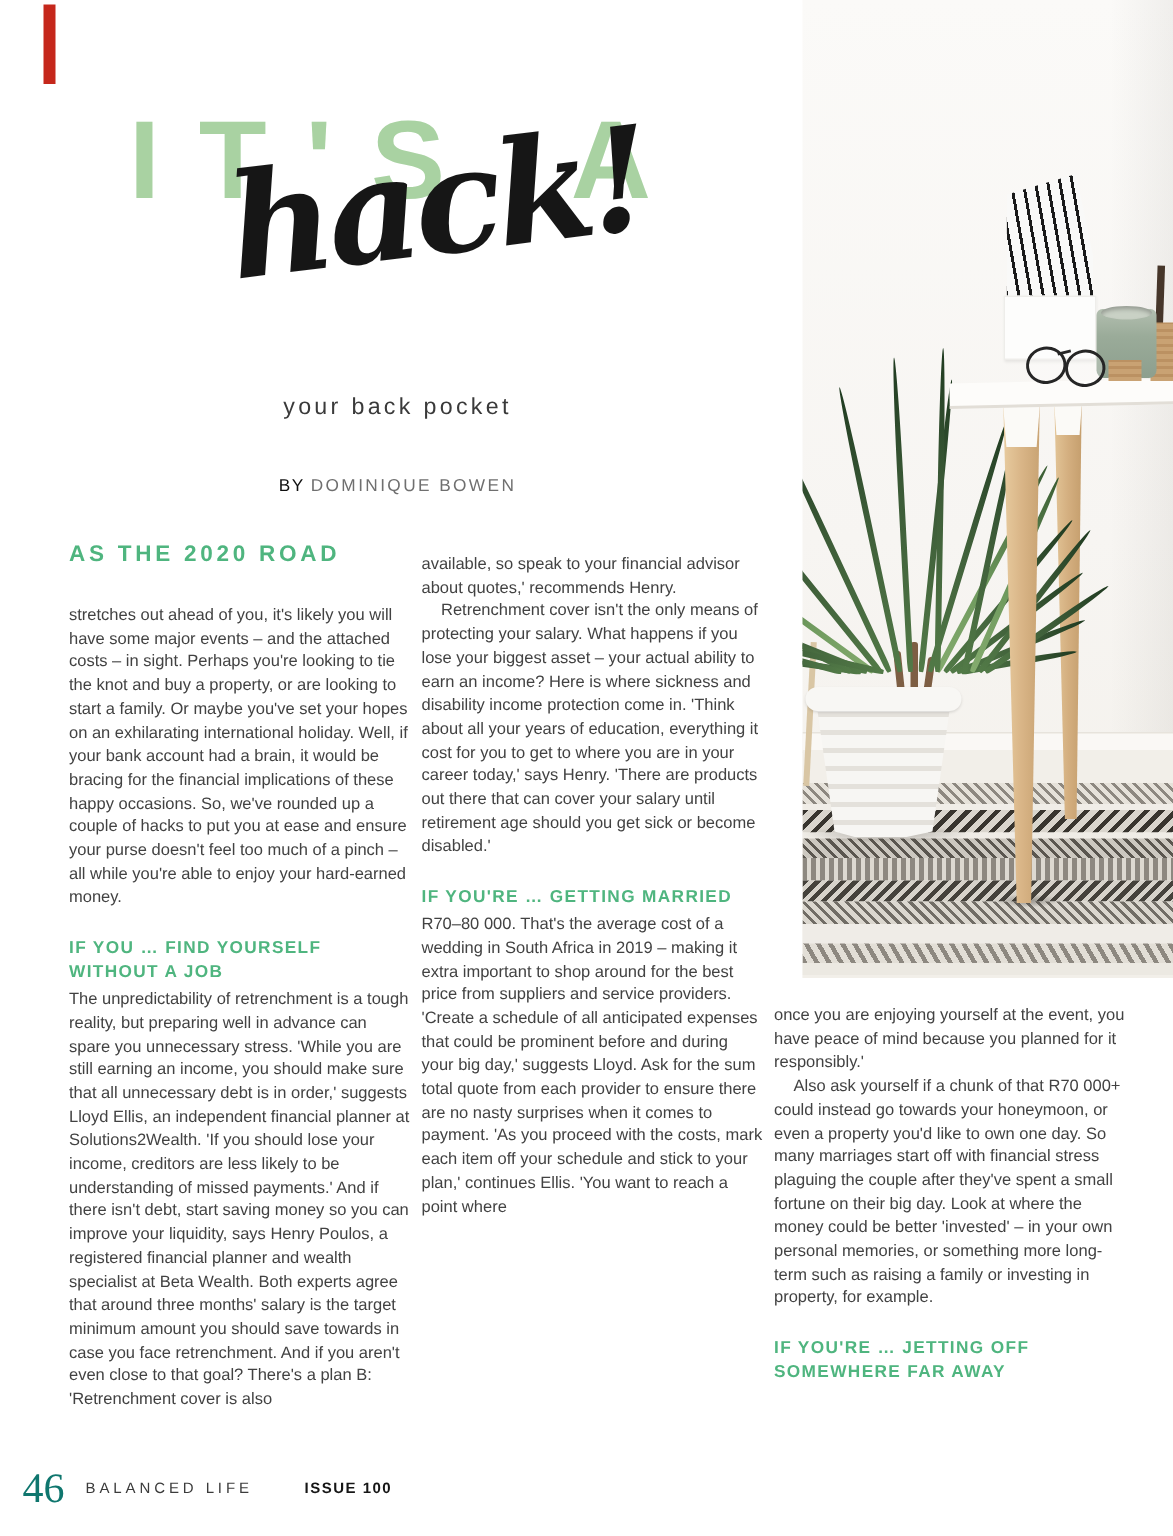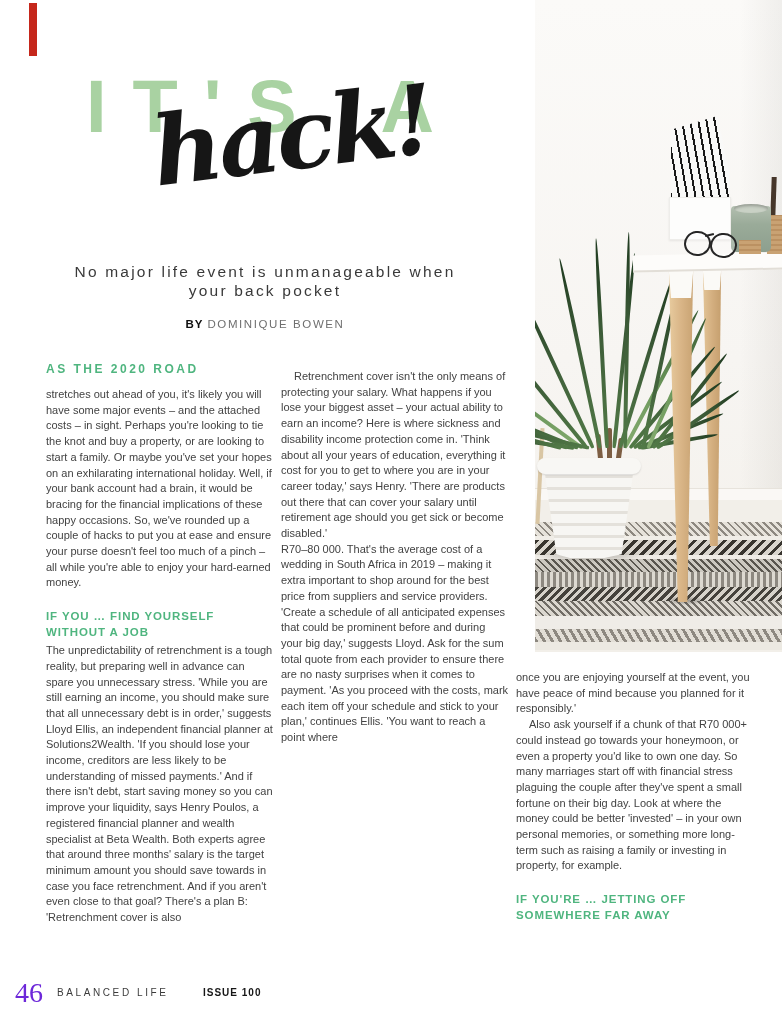--- a/index.html
+++ b/index.html
@@ -19,34 +19,34 @@
   .script-word{
     left:152px;top:88px;font-family:"DejaVu Serif",serif;font-style:italic;
     font-size:96px;font-weight:600;color:#161616;transform:rotate(-7deg);
     letter-spacing:-4px;line-height:1;z-index:5;
   }
   .subtitle{
     left:28px;top:262px;width:474px;text-align:center;color:#3a3a3a;
     font-size:15.5px;letter-spacing:2.2px;line-height:19px;
   }
   .byline{left:28px;top:318px;width:474px;text-align:center;font-size:11.5px;letter-spacing:1.6px;color:#6f6f6f;}
-  .byline .by{color:#0f0f0f;font-weight:700;letter-spacing:1px;margin-right:4px;}
+  .byline .by{color:#0f0f0f;font-weight:400;letter-spacing:1px;margin-right:4px;}
 
   
   .col{font-size:11px;line-height:15.7px;color:#424242;}
   .col1{left:46px;top:360px;width:229px;}
   .col2{left:281px;top:369px;width:228px;}
   .col3{left:516px;top:670px;width:234px;}
-  .h1g{font-size:12px;font-weight:700;letter-spacing:2.5px;color:#4fb57f;margin:0 0 8px 0;line-height:19px;}
+  .h1g{font-size:15px;font-weight:700;letter-spacing:2.5px;color:#4fb57f;margin:0 0 24px 0;line-height:19px;}
   .h2g{font-size:11.5px;font-weight:700;letter-spacing:0.9px;color:#4fb57f;line-height:16px;margin:17px 0 3px 0;}
   .col p{margin:0;}
   .indent{text-indent:13px;}
 
   
-  .page-num{left:15px;top:977px;font-family:"Liberation Serif",serif;font-size:28px;color:#6d28d9;}
+  .page-num{left:15px;top:977px;font-family:"Liberation Serif",serif;font-size:28px;color:#0f766e;}
   .footer-mag{left:57px;top:987px;font-size:10px;letter-spacing:2.6px;color:#3b3b3b;}
   .footer-issue{left:155px;top:987px;font-size:10px;letter-spacing:1px;font-weight:700;color:#161616;margin-left:48px;}
 
   
   .photo{left:535px;top:0;width:247px;height:652px;overflow:hidden;
     background:linear-gradient(180deg,#fbfaf8 0%,#f7f5f2 55%,#f3f0ea 100%);}
   .photo .abs{position:absolute;}
   .wall-shade{right:0;top:0;width:42px;height:500px;background:linear-gradient(90deg,rgba(0,0,0,0),rgba(60,55,45,.06));}
   .baseboard{left:0;top:488px;width:247px;height:12px;background:#faf8f5;border-top:1px solid #e7e3dc;border-bottom:1px solid #eae6df;}
   .floor{left:0;top:500px;width:247px;height:152px;background:#f2efe9;}
@@ -97,37 +97,38 @@
 </style>
 </head>
 <body>
 
 <div class="abs red-mark"></div>
 
 <div class="abs headline">IT'S A</div>
 <div class="abs script-word">hack!</div>
 
 <div class="abs subtitle">
-  <div>No major life event is unmanageable when</div>
   <div>your back pocket</div>
 </div>
 
 <div class="abs byline">
   <span class="by">BY</span><span>DOMINIQUE BOWEN</span>
 </div>
 
 <div class="abs col col1">
   <div class="h1g">AS THE 2020 ROAD</div>
   <p>stretches out ahead of you, it's likely you will have some major events – and the attached costs – in sight. Perhaps you're looking to tie the knot and buy a property, or are looking to start a family. Or maybe you've set your hopes on an exhilarating international holiday. Well, if your bank account had a brain, it would be bracing for the financial implications of these happy occasions. So, we've rounded up a couple of hacks to put you at ease and ensure your purse doesn't feel too much of a pinch – all while you're able to enjoy your hard-earned money.</p>
   <div class="h2g">IF YOU … FIND YOURSELF WITHOUT A JOB</div>
   <p>The unpredictability of retrenchment is a tough reality, but preparing well in advance can spare you unnecessary stress. 'While you are still earning an income, you should make sure that all unnecessary debt is in order,' suggests Lloyd Ellis, an independent financial planner at Solutions2Wealth. 'If you should lose your income, creditors are less likely to be understanding of missed payments.' And if there isn't debt, start saving money so you can improve your liquidity, says Henry Poulos, a registered financial planner and wealth specialist at Beta Wealth. Both experts agree that around three months' salary is the target minimum amount you should save towards in case you face retrenchment. And if you aren't even close to that goal? There's a plan B: 'Retrenchment cover is also</p>
 </div>
 
 <div class="abs col col2">
+  <p>available, so speak to your financial advisor about quotes,' recommends Henry.</p>
   <p class="indent">Retrenchment cover isn't the only means of protecting your salary. What happens if you lose your biggest asset – your actual ability to earn an income? Here is where sickness and disability income protection come in. 'Think about all your years of education, everything it cost for you to get to where you are in your career today,' says Henry. 'There are products out there that can cover your salary until retirement age should you get sick or become disabled.'</p>
+  <div class="h2g">IF YOU'RE … GETTING MARRIED</div>
   <p>R70–80 000. That's the average cost of a wedding in South Africa in 2019 – making it extra important to shop around for the best price from suppliers and service providers. 'Create a schedule of all anticipated expenses that could be prominent before and during your big day,' suggests Lloyd. Ask for the sum total quote from each provider to ensure there are no nasty surprises when it comes to payment. 'As you proceed with the costs, mark each item off your schedule and stick to your plan,' continues Ellis. 'You want to reach a point where</p>
 </div>
 
 <div class="abs col col3">
   <p>once you are enjoying yourself at the event, you have peace of mind because you planned for it responsibly.'</p>
   <p class="indent">Also ask yourself if a chunk of that R70 000+ could instead go towards your honeymoon, or even a property you'd like to own one day. So many marriages start off with financial stress plaguing the couple after they've spent a small fortune on their big day. Look at where the money could be better 'invested' – in your own personal memories, or something more long-term such as raising a family or investing in property, for example.</p>
   <div class="h2g">IF YOU'RE … JETTING OFF SOMEWHERE FAR AWAY</div>
 </div>
 
 <div class="abs photo">

